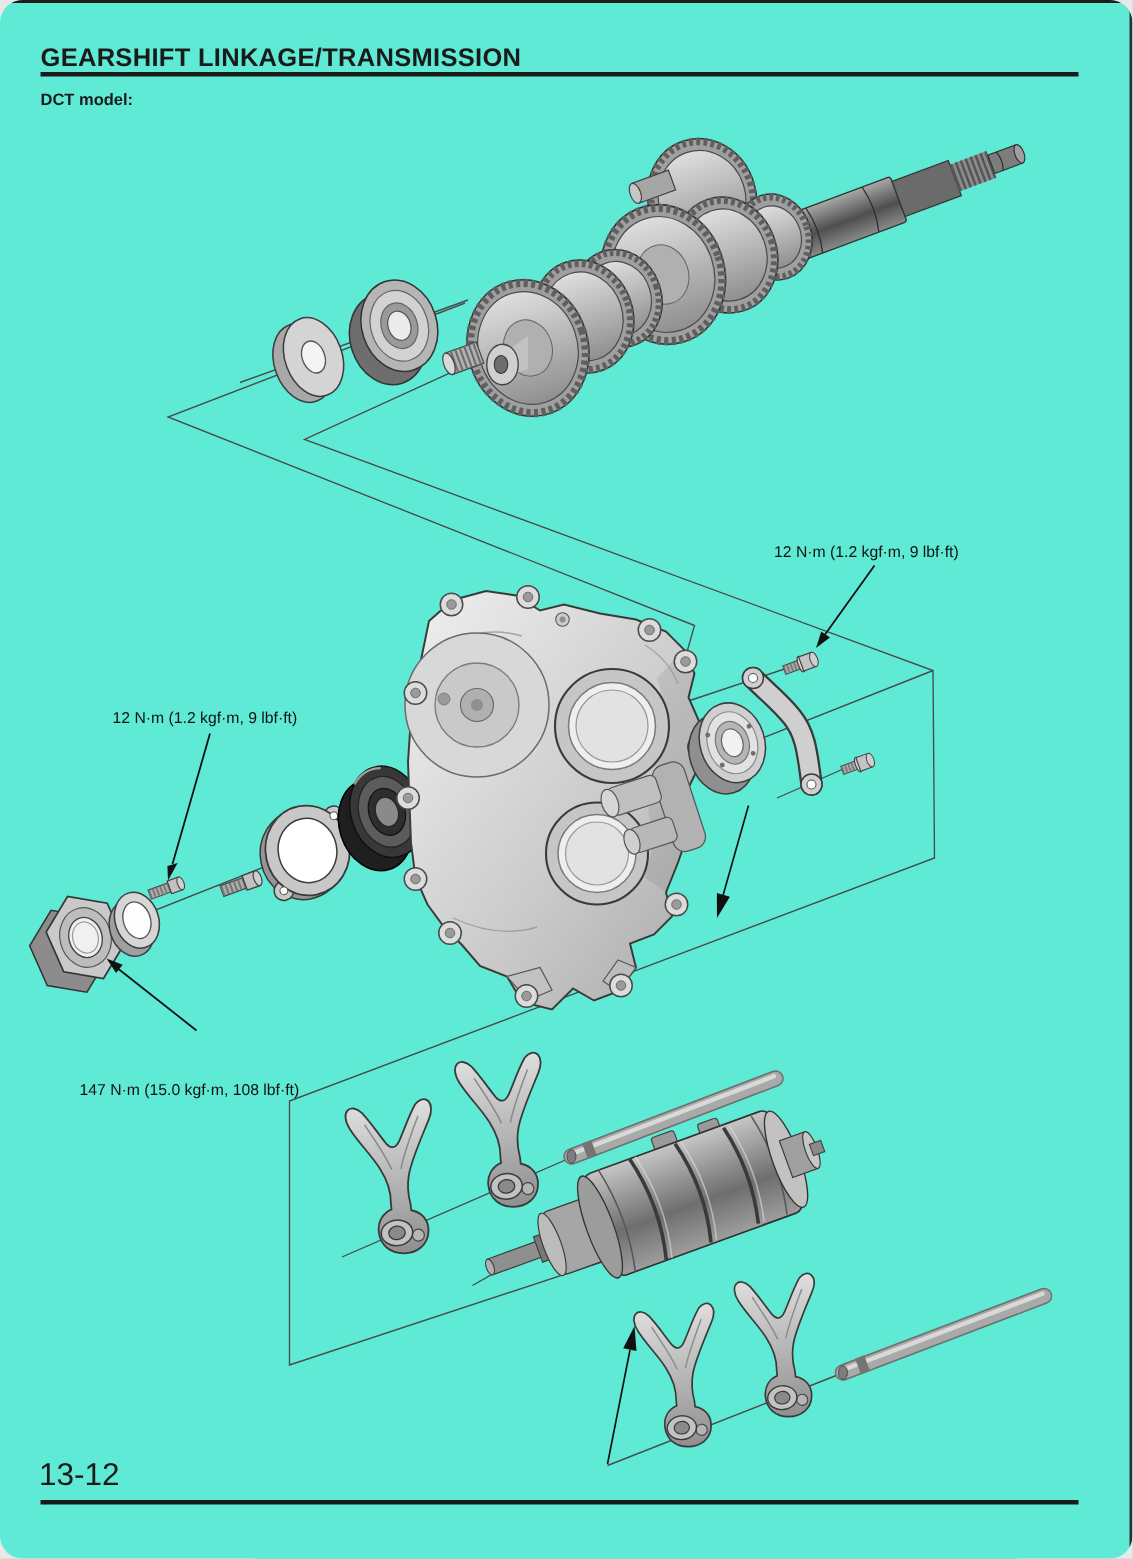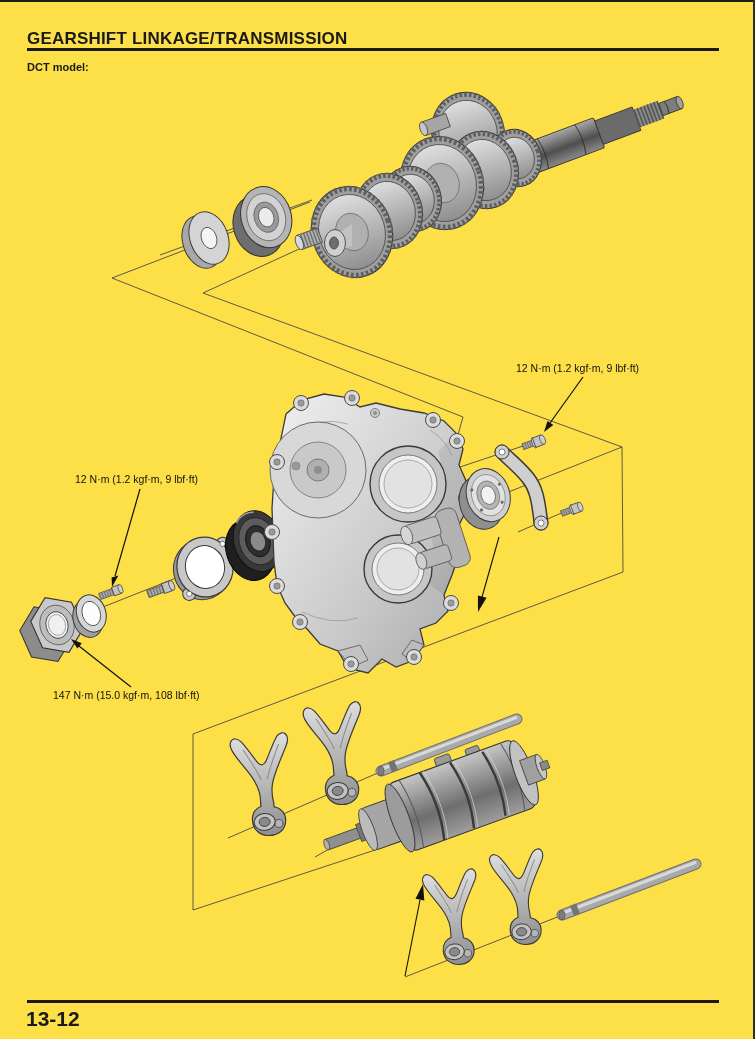--- a/index.html
+++ b/index.html
@@ -1,34 +1,34 @@
 <!DOCTYPE html>
 <html><head>
 <meta charset="utf-8">
 <style>
   html,body{margin:0;padding:0;background:#e8e8e8;}
   #page{
     position:relative;width:755px;height:1039px;margin:0 auto;
-    background:#fde047;overflow:hidden;
-    font-family:"Liberation Sans", sans-serif;color:#1a1a1a;
+    background:#5eead4;overflow:hidden;
+    font-family:"Liberation Sans", sans-serif;color:#1a1a1a;border-radius:15px;
   }
   .scan-edge-top{position:absolute;top:0;left:0;width:755px;height:2px;background:#1c1c1c;}
   .scan-edge-right{position:absolute;top:0;right:0;width:2px;height:1039px;background:#2f2f2f;}
   .page-title{
     position:absolute;left:27px;top:29px;font-size:17px;font-weight:bold;
     letter-spacing:0.2px;white-space:nowrap;
   }
   .title-rule{position:absolute;left:27px;top:48px;width:692px;height:3px;background:#1a1a1a;}
   .model-note{position:absolute;left:27px;top:61px;font-size:11px;font-weight:bold;white-space:nowrap;text-align:right;}
   .footer-rule{position:absolute;left:27px;top:1000px;width:692px;height:3px;background:#1a1a1a;}
-  .page-number{position:absolute;left:26px;top:1007px;font-size:21px;font-weight:bold;white-space:nowrap;}
+  .page-number{position:absolute;left:26px;top:972px;font-size:21px;font-weight:normal;white-space:nowrap;}
   .callout{position:absolute;font-size:10.5px;white-space:nowrap;color:#111;}
   .co-upper-right{left:516px;top:362px;}
   .co-left{left:75px;top:473px;}
-  .co-locknut{left:53px;top:689px;}
+  .co-locknut{left:53px;top:721px;}
   .figure-wrap{position:absolute;left:0;top:0;width:755px;height:1039px;}
   svg{display:block;}
 </style>
 </head>
 <body>
 
 <div id="page">
   <div class="scan-edge-top"></div>
   <div class="scan-edge-right"></div>
 

